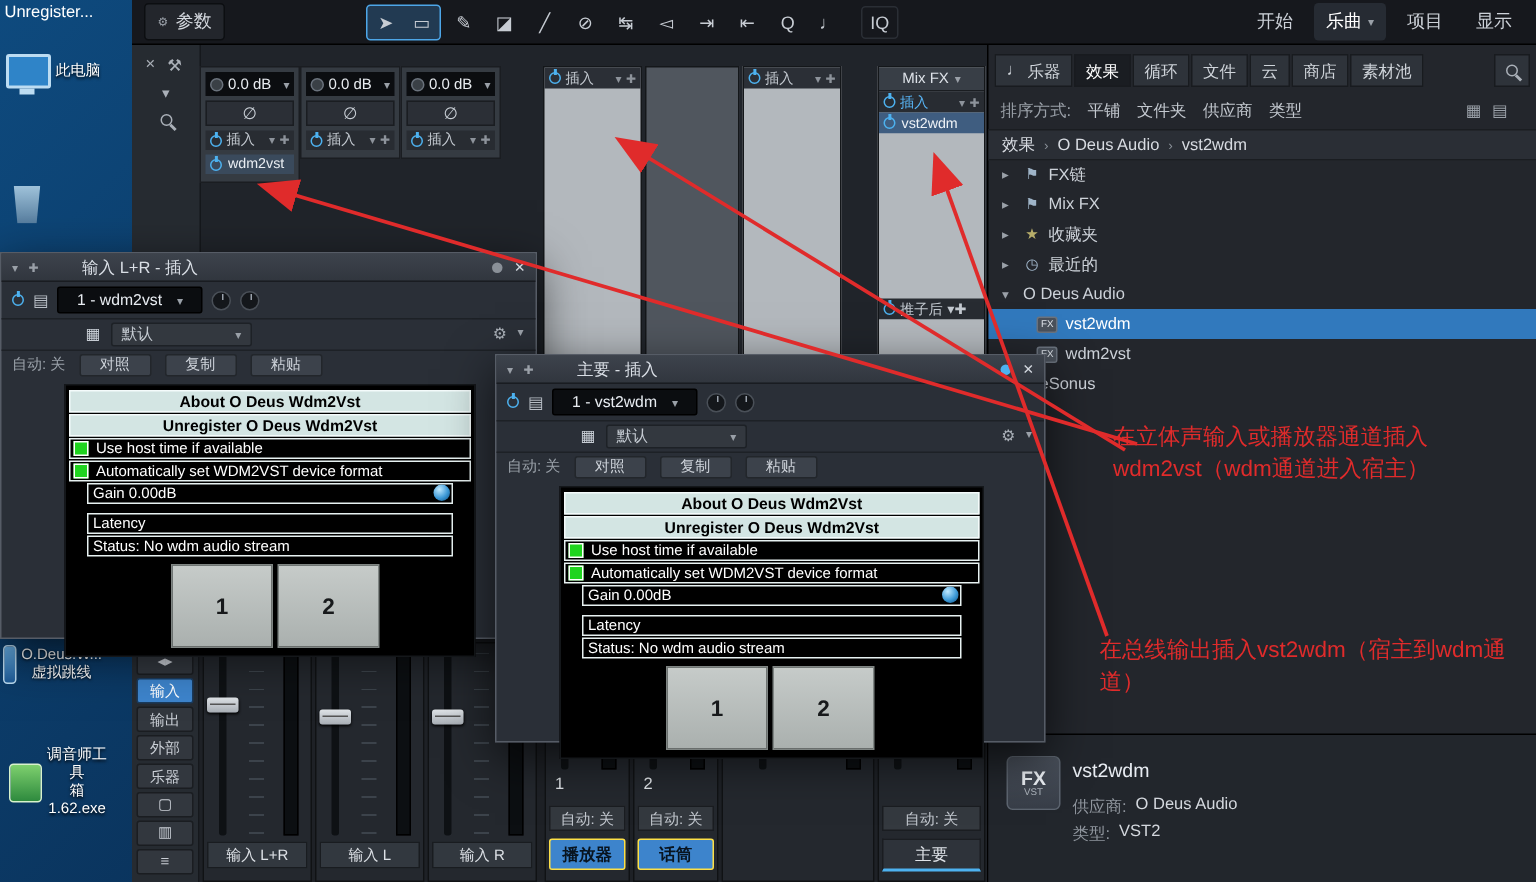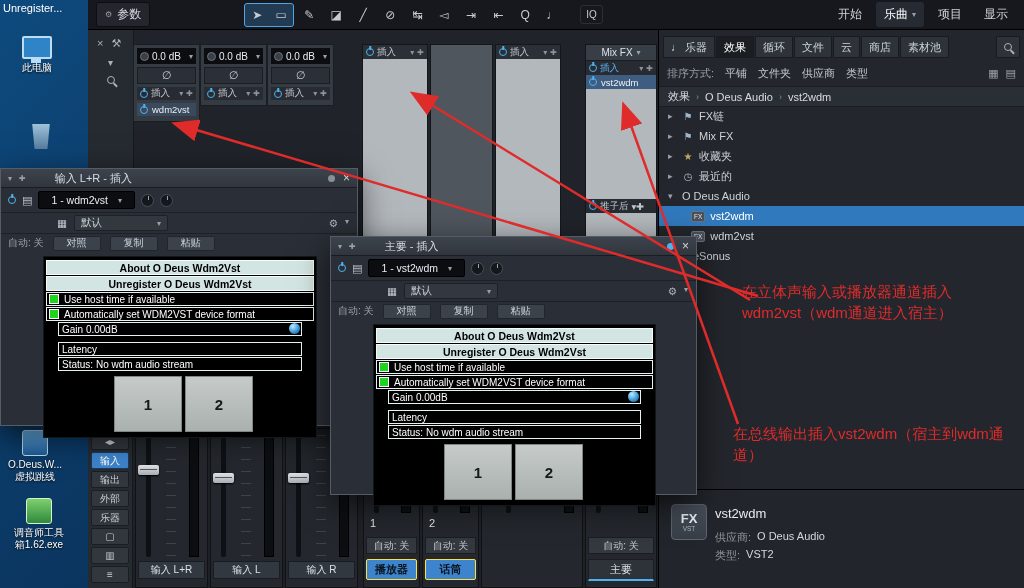--- a/index.html
+++ b/index.html
@@ -2,36 +2,36 @@
 <html><head>
 <meta charset="utf-8">
 <style>
   html,body{margin:0;padding:0;width:1024px;height:588px;overflow:hidden;background:#000;
     font-family:"Liberation Sans","DejaVu Sans",sans-serif;}
   #screen{position:relative;width:1024px;height:588px;overflow:hidden;}
 
   
   #desktop{position:absolute;inset:0;background:linear-gradient(135deg,#0e4a7e 0%,#0a335c 45%,#051d3a 100%);}
   .user-label{position:absolute;left:3px;top:2px;color:#fff;font-size:11px;}
-  .dicon{position:absolute;width:66px;display:flex;flex-direction:column;align-items:center;gap:3px;}
+  .dicon{position:absolute;width:66px;display:flex;flex-direction:row;align-items:center;gap:3px;}
   .dicon .dlabel{font-size:10px;color:#fff;text-shadow:0 1px 2px #000;text-align:center;white-space:pre-line;line-height:12px;}
   .ico-pc{width:26px;height:19px;background:#2f84c8;border:2px solid #bcdcf2;border-radius:2px;position:relative;}
   .ico-pc::after{content:"";position:absolute;left:7px;bottom:-6px;width:10px;height:4px;background:#bcdcf2;}
   .ico-bin{width:20px;height:25px;background:linear-gradient(#9fc2da,#567d9e);clip-path:polygon(6% 0,94% 0,82% 100%,18% 100%);}
   .ico-app1{width:24px;height:24px;border-radius:3px;background:linear-gradient(#6ab4ec,#1d5a96);border:1px solid #bcdcf2;}
   .ico-app2{width:24px;height:24px;border-radius:3px;background:linear-gradient(#7ed06e,#2e8a3e);border:1px solid #d8f2cc;}
 
   
   #toolbar{position:absolute;left:88px;top:0;width:936px;height:30px;background:#16181d;border-bottom:1px solid #000;
     display:flex;align-items:center;gap:4px;padding:0 8px;box-sizing:border-box;color:#d4d8de;}
   .tb-params{display:flex;align-items:center;gap:5px;font-size:12px;padding:3px 8px;background:#23262c;border:1px solid #0c0e11;border-radius:3px;margin-right:90px;}
   .tools{display:flex;align-items:center;gap:3px;}
   .toolbtn{width:24px;height:22px;display:flex;align-items:center;justify-content:center;font-size:12px;color:#c7ccd3;border-radius:3px;}
   .tool-sel{display:flex;border:1px solid #4da6e8;background:#223a52;border-radius:3px;}
-  .iq{font-size:10px;color:#c7ccd3;margin-left:12px;padding:3px 5px;border:1px solid #2a2e35;border-radius:3px;}
+  .iq{font-size:12px;color:#c7ccd3;margin-left:6px;padding:3px 5px;border:1px solid #2a2e35;border-radius:3px;}
   .pages{margin-left:auto;display:flex;align-items:center;gap:6px;}
   .page-btn{font-size:12px;color:#cdd2d9;padding:4px 8px;border-radius:3px;display:flex;align-items:center;gap:4px;}
   .page-btn.active{background:#262b33;color:#fff;}
   .chev{font-size:8px;color:#9aa0a8;}
 
   
   #console{position:absolute;left:88px;top:30px;width:570px;height:398px;background:#20242a;}
   .c-left{position:absolute;left:0;top:0;width:45px;height:100%;background:#262b31;border-right:1px solid #15181c;}
   .c-ico-row{display:flex;gap:8px;padding:7px 9px 3px;color:#aab0b8;font-size:11px;}
   .c-ico-mid{display:flex;justify-content:center;padding:4px 0;color:#aab0b8;font-size:10px;}
@@ -78,21 +78,21 @@
   .smain{position:absolute;left:2px;right:2px;top:130px;height:19px;background:#2e333a;border:1px solid #1a1d21;border-bottom:2px solid #4db2f0;color:#dfe3e8;font-size:11px;display:flex;align-items:center;justify-content:center;}
 
   
   #browser{position:absolute;left:658px;top:30px;width:366px;height:558px;background:#23262c;border-left:1px solid #000;box-sizing:border-box;}
   .b-tabs{position:absolute;left:4px;right:4px;top:6px;height:22px;display:flex;gap:1px;align-items:stretch;}
   .btab{padding:0 7px;display:flex;align-items:center;gap:3px;font-size:11px;color:#cfd4da;background:#2e333a;border:1px solid #181b1f;}
   .btab.active{background:#1a1d22;color:#fff;}
   .b-search{margin-left:auto;width:22px;display:flex;align-items:center;justify-content:center;background:#2e333a;border:1px solid #181b1f;}
   .search-ico{width:8px;height:8px;border:1.5px solid #aab0b8;border-radius:50%;position:relative;display:inline-block;box-sizing:border-box;}
   .search-ico::after{content:"";position:absolute;width:5px;height:1.5px;background:#aab0b8;transform:rotate(45deg);right:-4px;bottom:-2px;}
-  .b-sort{position:absolute;left:8px;right:8px;top:34px;height:18px;display:flex;align-items:center;gap:11px;font-size:11px;color:#9aa0a8;}
+  .b-sort{position:absolute;left:8px;right:19px;top:34px;height:18px;display:flex;align-items:center;gap:11px;font-size:11px;color:#9aa0a8;}
   .sopt{color:#c3c8cf;}
   .b-sort .right{margin-left:auto;display:flex;gap:7px;color:#9aa0a8;font-size:11px;align-items:center;}
   .b-crumb{position:absolute;left:0;right:0;top:56px;height:19px;background:#2a2e35;border-top:1px solid #1a1d21;border-bottom:1px solid #1a1d21;display:flex;align-items:center;gap:6px;padding:0 9px;font-size:11px;color:#d8dce2;}
   .csep{color:#8a9098;font-size:9px;}
   .b-tree{position:absolute;left:0;right:0;top:76px;}
   .trow{height:20px;display:flex;align-items:center;gap:5px;padding:0 9px;font-size:11px;color:#cdd2d9;}
   .trow .arr{width:9px;color:#9aa0a8;font-size:9px;flex:none;}
   .trow.child{padding-left:32px;}
   .trow.selected{background:#3179bd;color:#fff;}
   .ticon{width:12px;font-size:10px;text-align:center;flex:none;}

